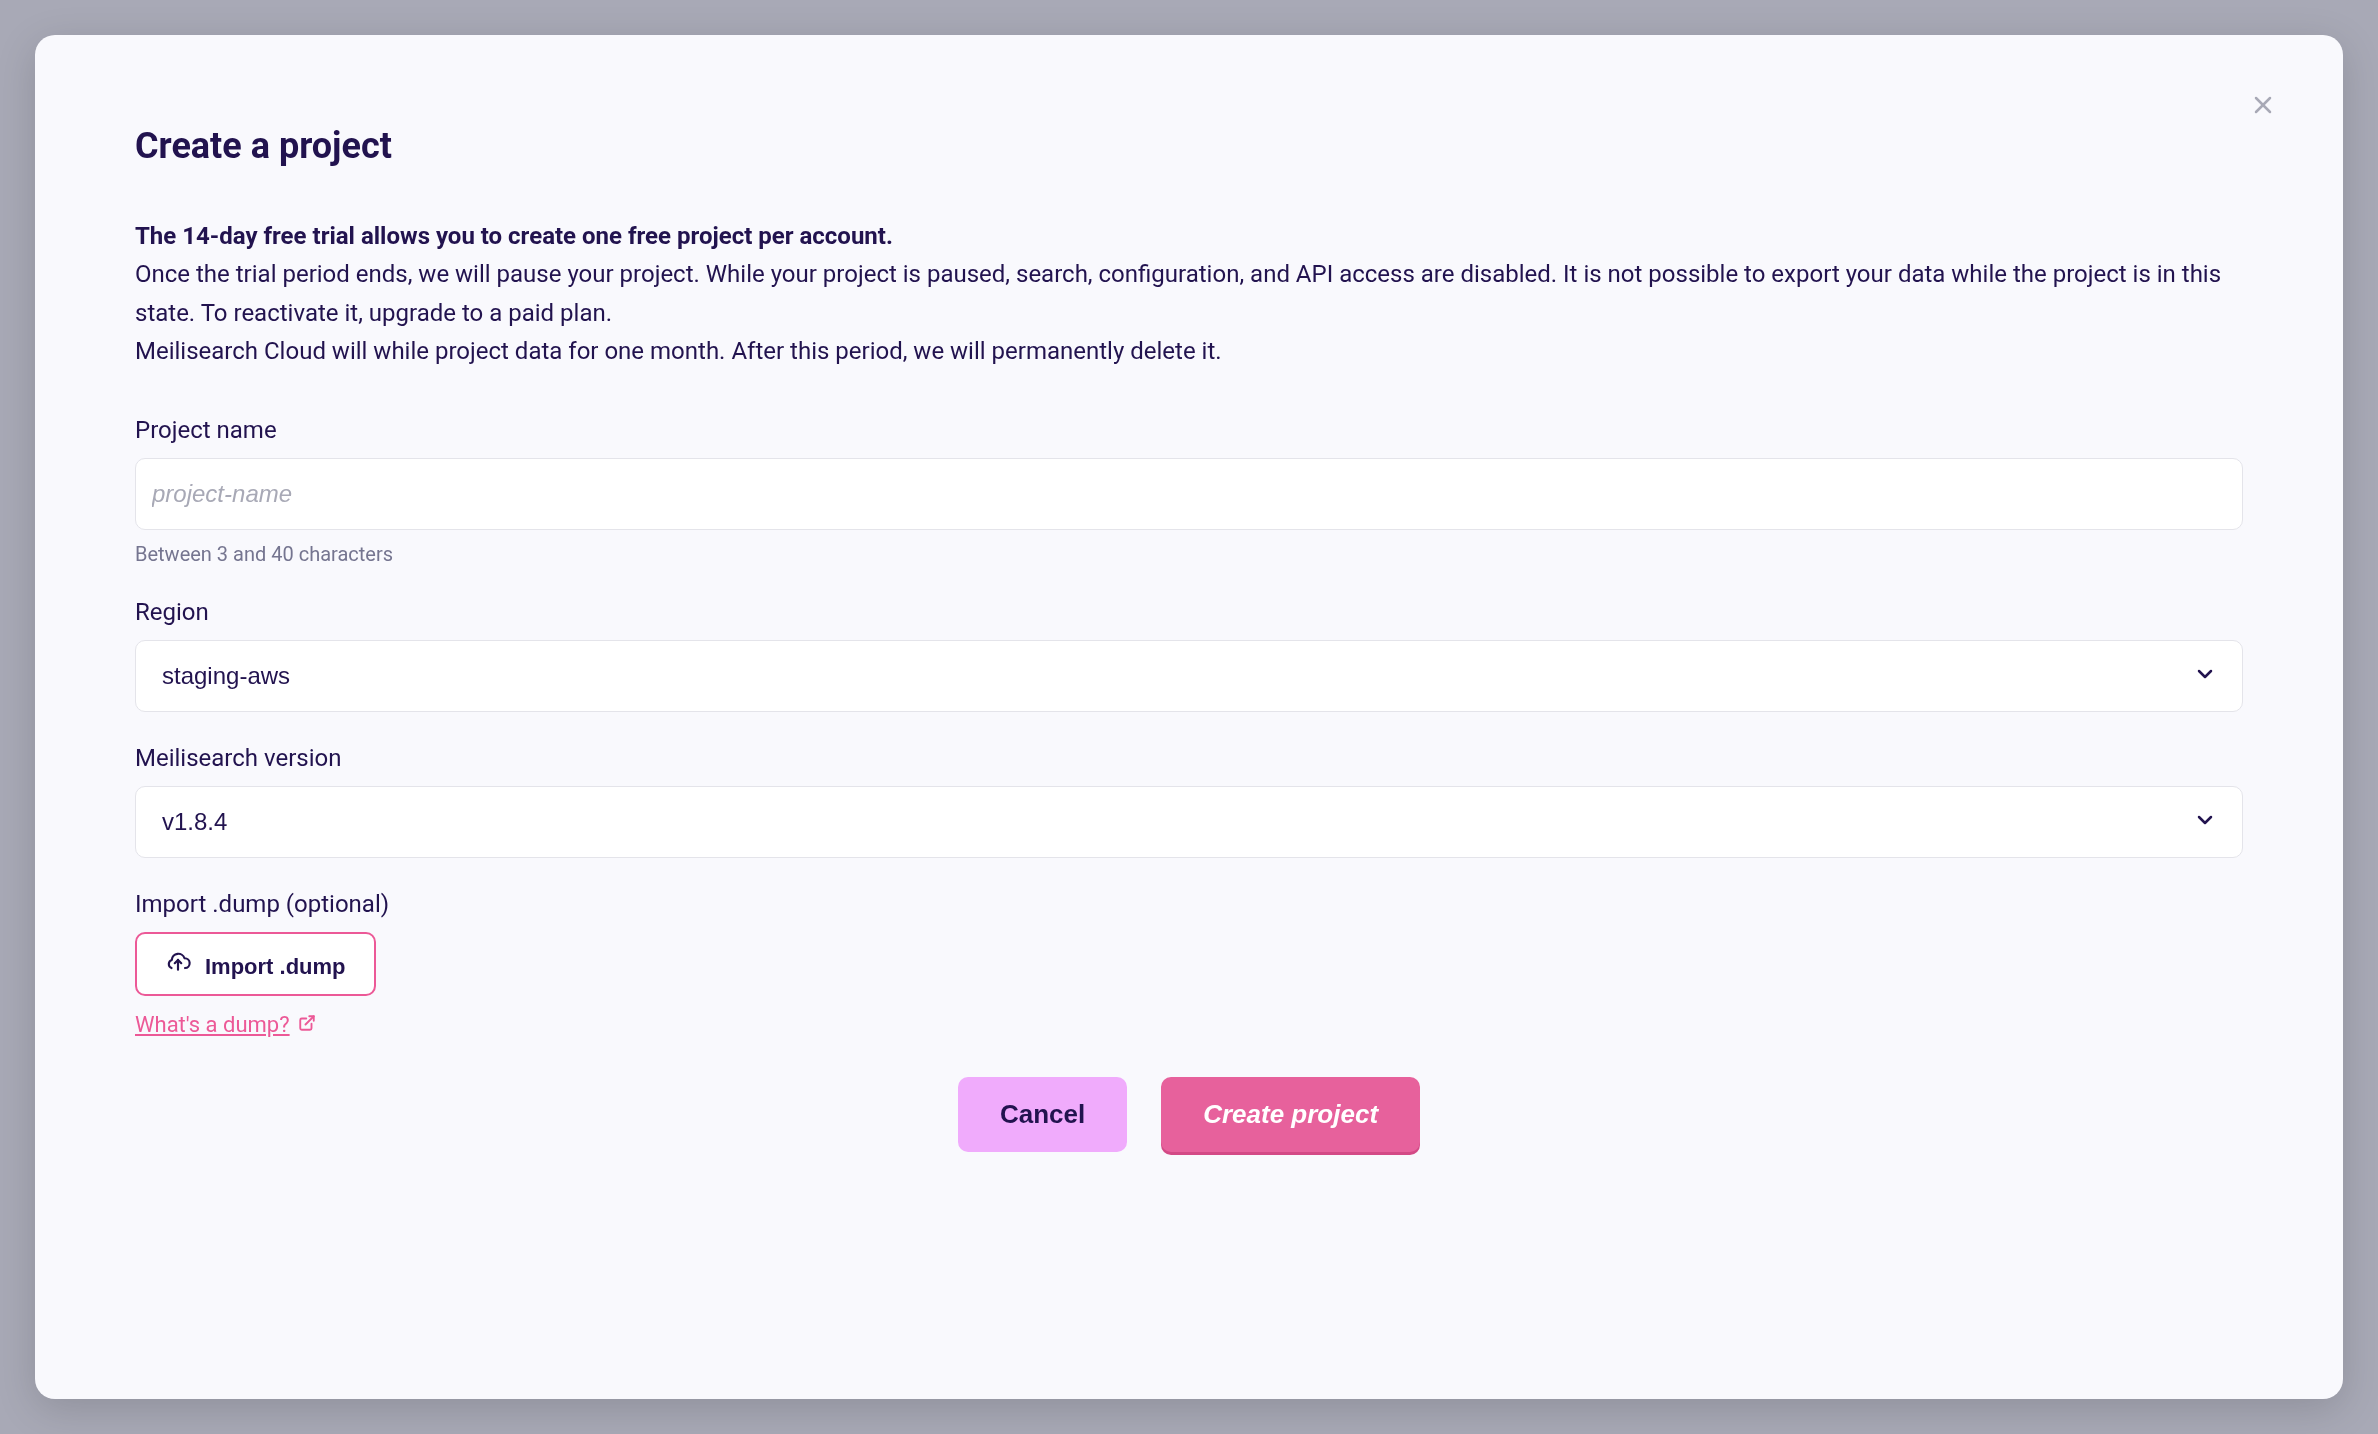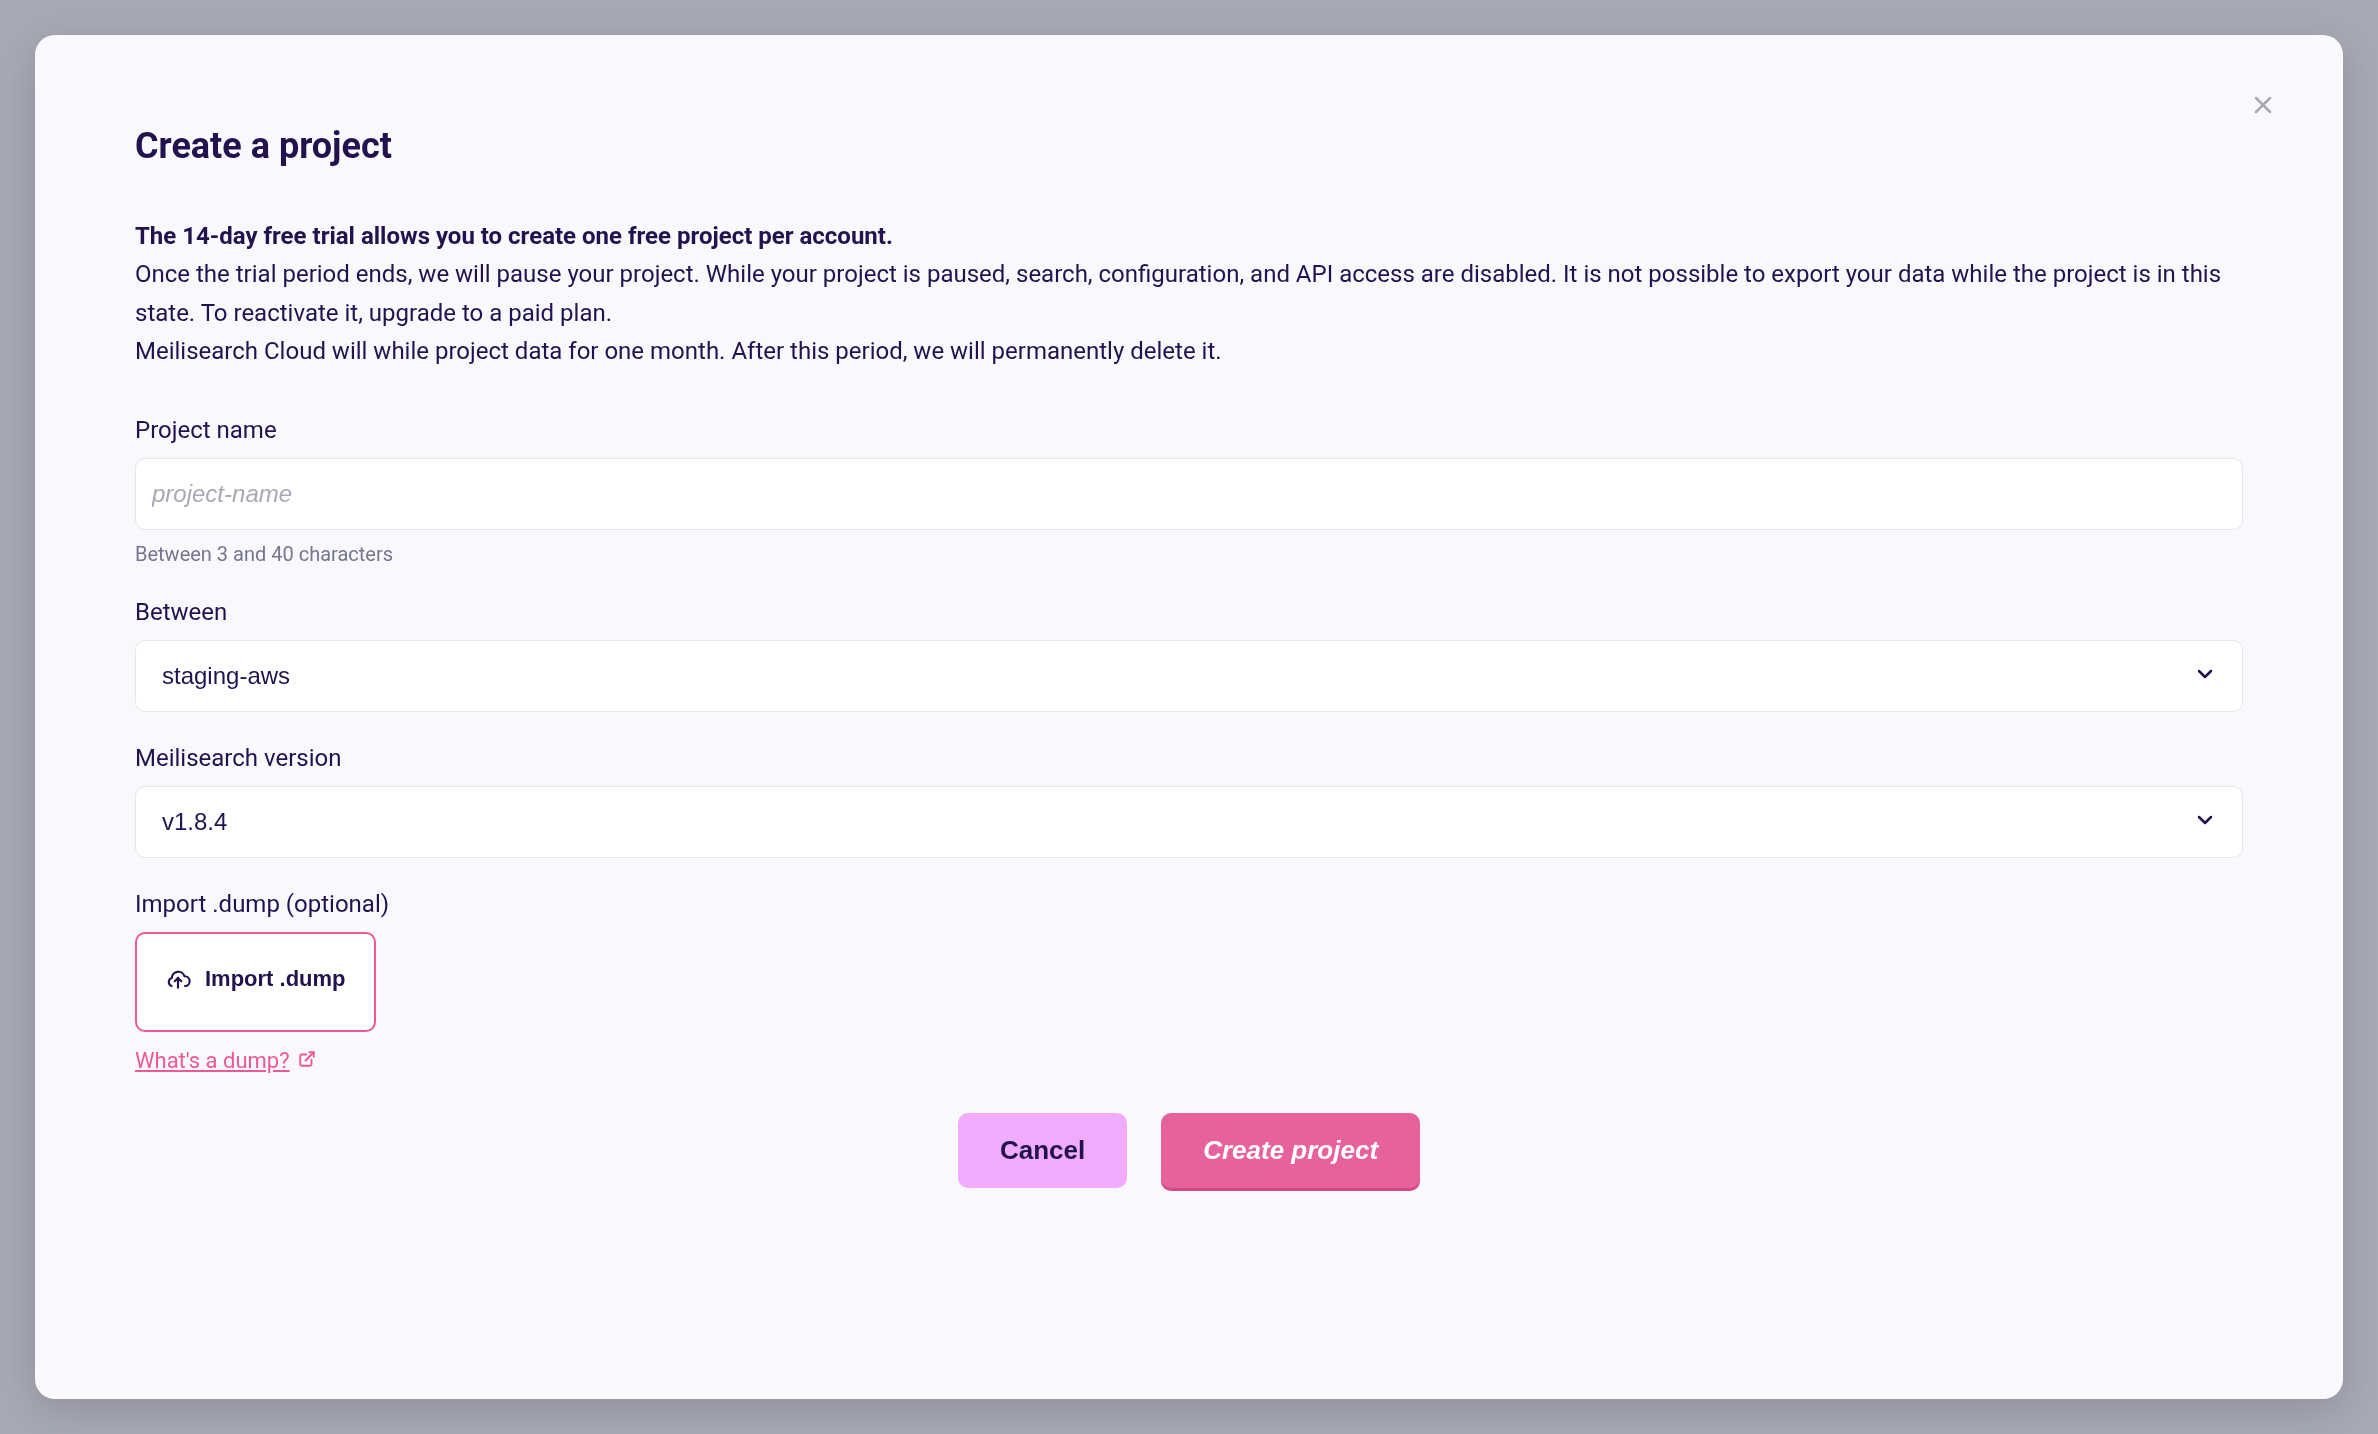--- a/index.html
+++ b/index.html
@@ -110,26 +110,26 @@
       transform: translateY(-50%);
       pointer-events: none;
       color: #22134f;
     }
     .select-chevron svg {
       width: 24px;
       height: 24px;
     }
     .import-btn {
       display: inline-flex;
-      align-items: flex-start;
+      align-items: flex-end;
       gap: 14px;
       background: #fff;
       border: 2px solid #ec5997;
       border-radius: 10px;
-      padding: 32px 28px;
+      padding: 14px 28px;
       font-size: 22px;
       font-weight: 600;
       color: #22134f;
       cursor: pointer;
     }
     .import-btn svg {
       width: 26px;
       height: 26px;
     }
     .dump-link {
@@ -195,21 +195,21 @@
     <p>Meilisearch Cloud will while project data for one month. After this period, we will permanently delete it.</p>
   </div>
 
   <div class="field-group">
     <label class="field-label">Project name</label>
     <input type="text" class="text-input" placeholder="project-name" style="">
     <div class="helper-text">Between 3 and 40 characters</div>
   </div>
 
   <div class="field-group">
-    <label class="field-label">Between</label>
+    <label class="field-label">Region</label>
     <div class="select-wrapper">
       <select class="select-input">
         <option>staging-aws</option>
       </select>
       <span class="select-chevron">
         <svg viewBox="0 0 24 24" fill="none" stroke="currentColor" stroke-width="2.5" stroke-linecap="round" stroke-linejoin="round">
           <polyline points="6 9 12 15 18 9"></polyline>
         </svg>
       </span>
     </div>

